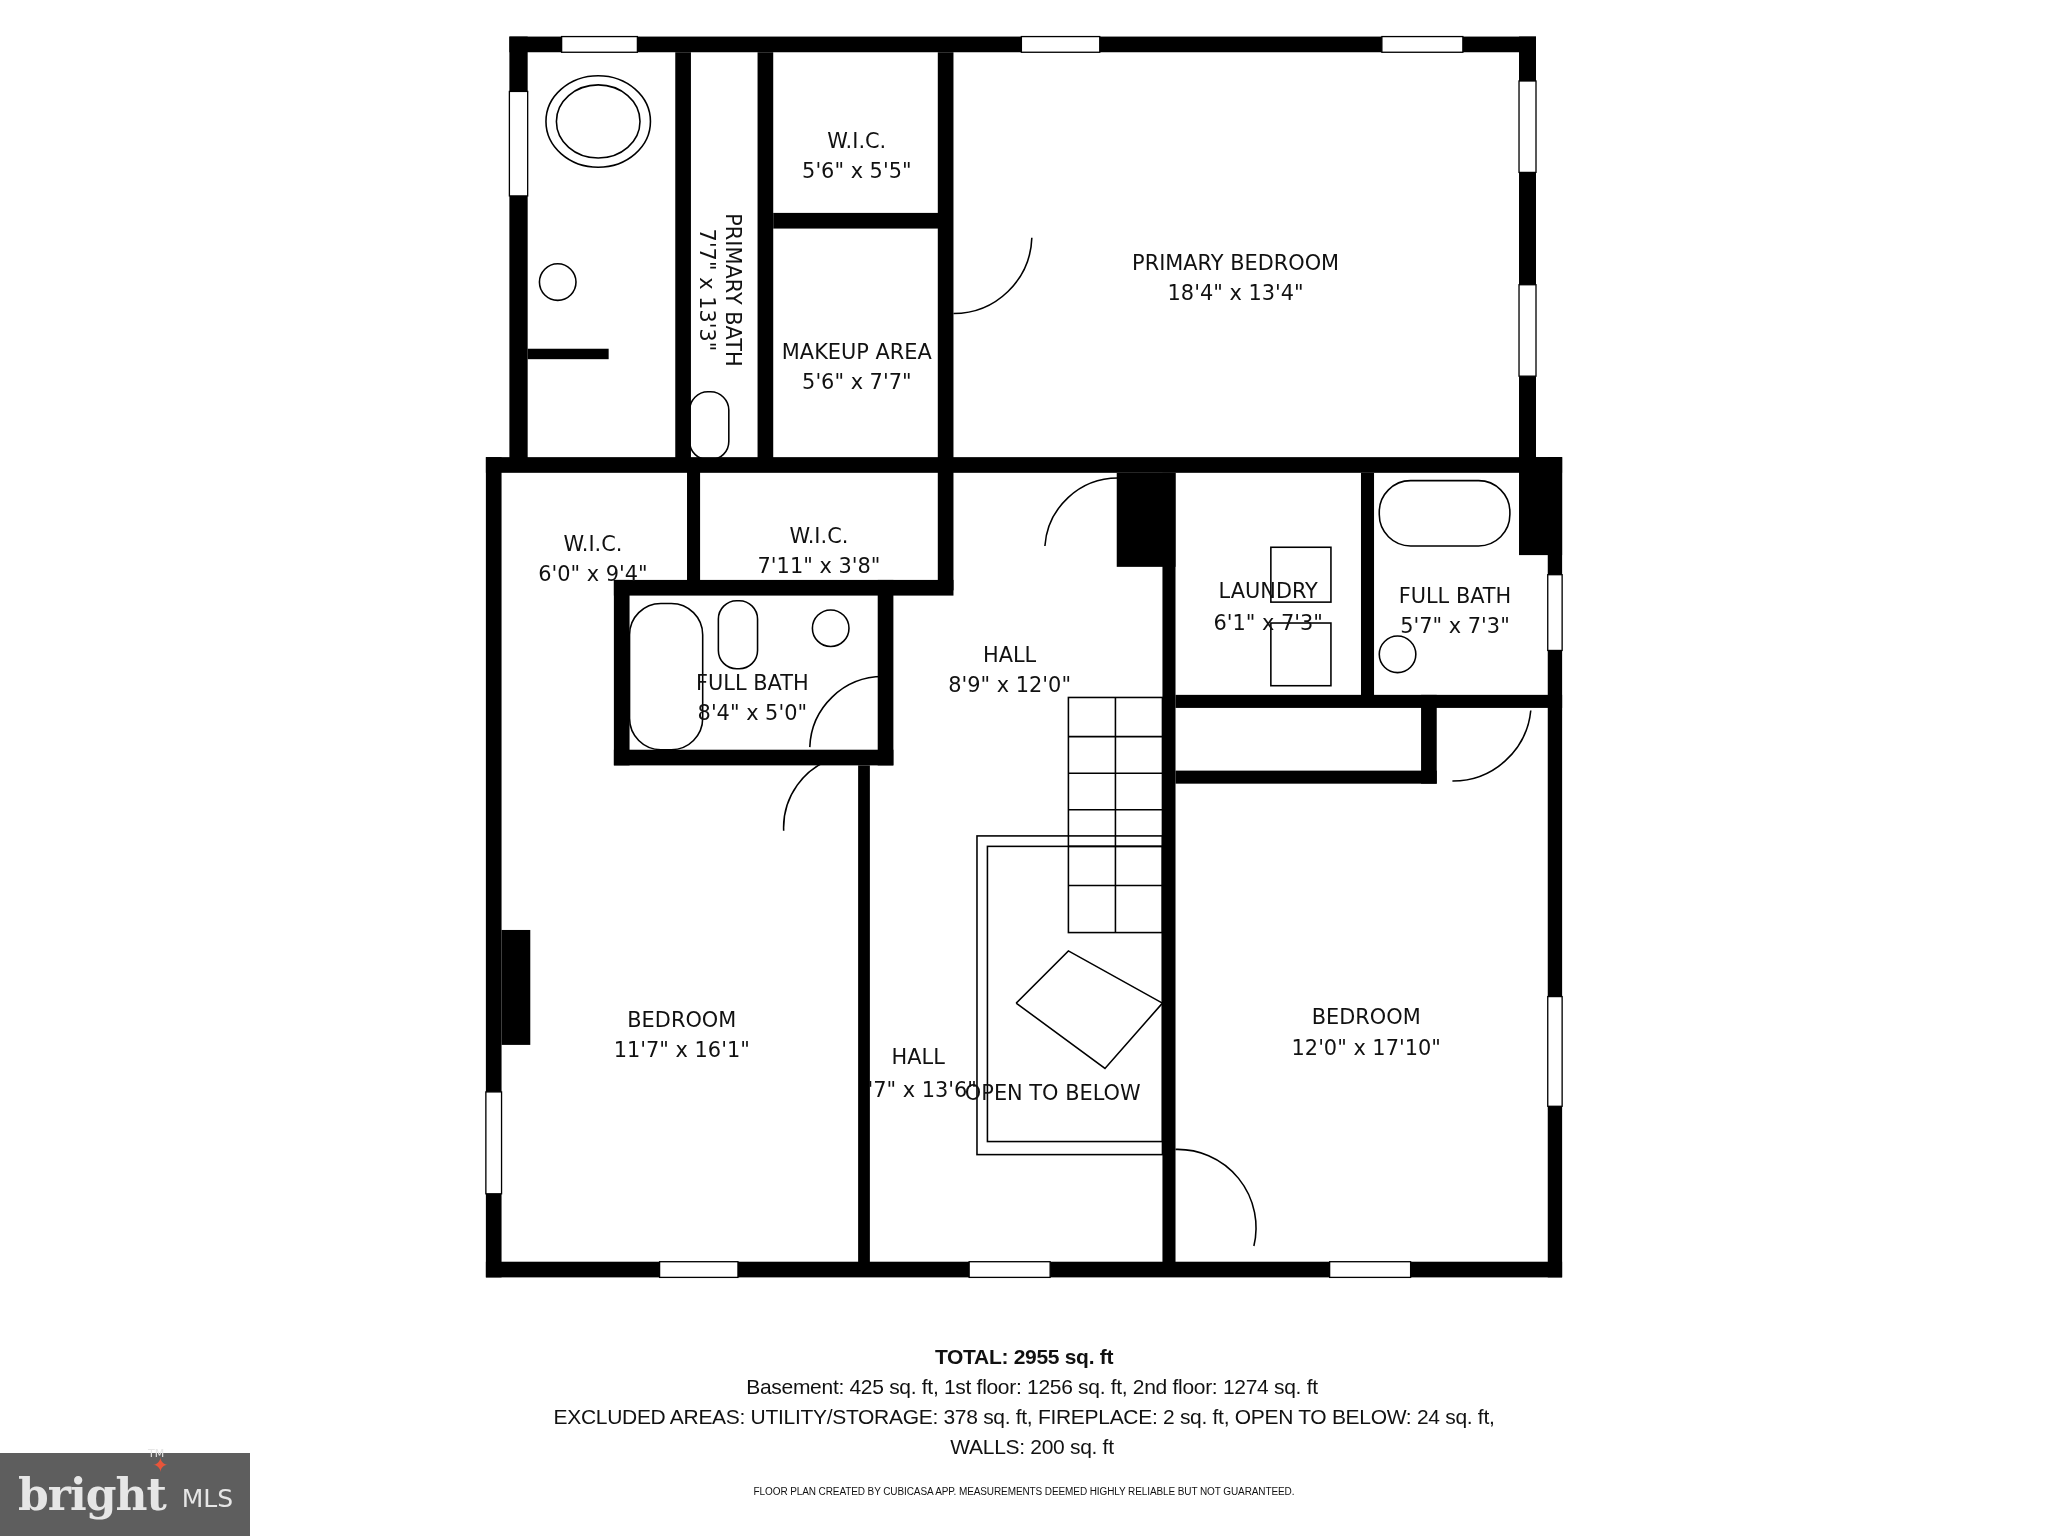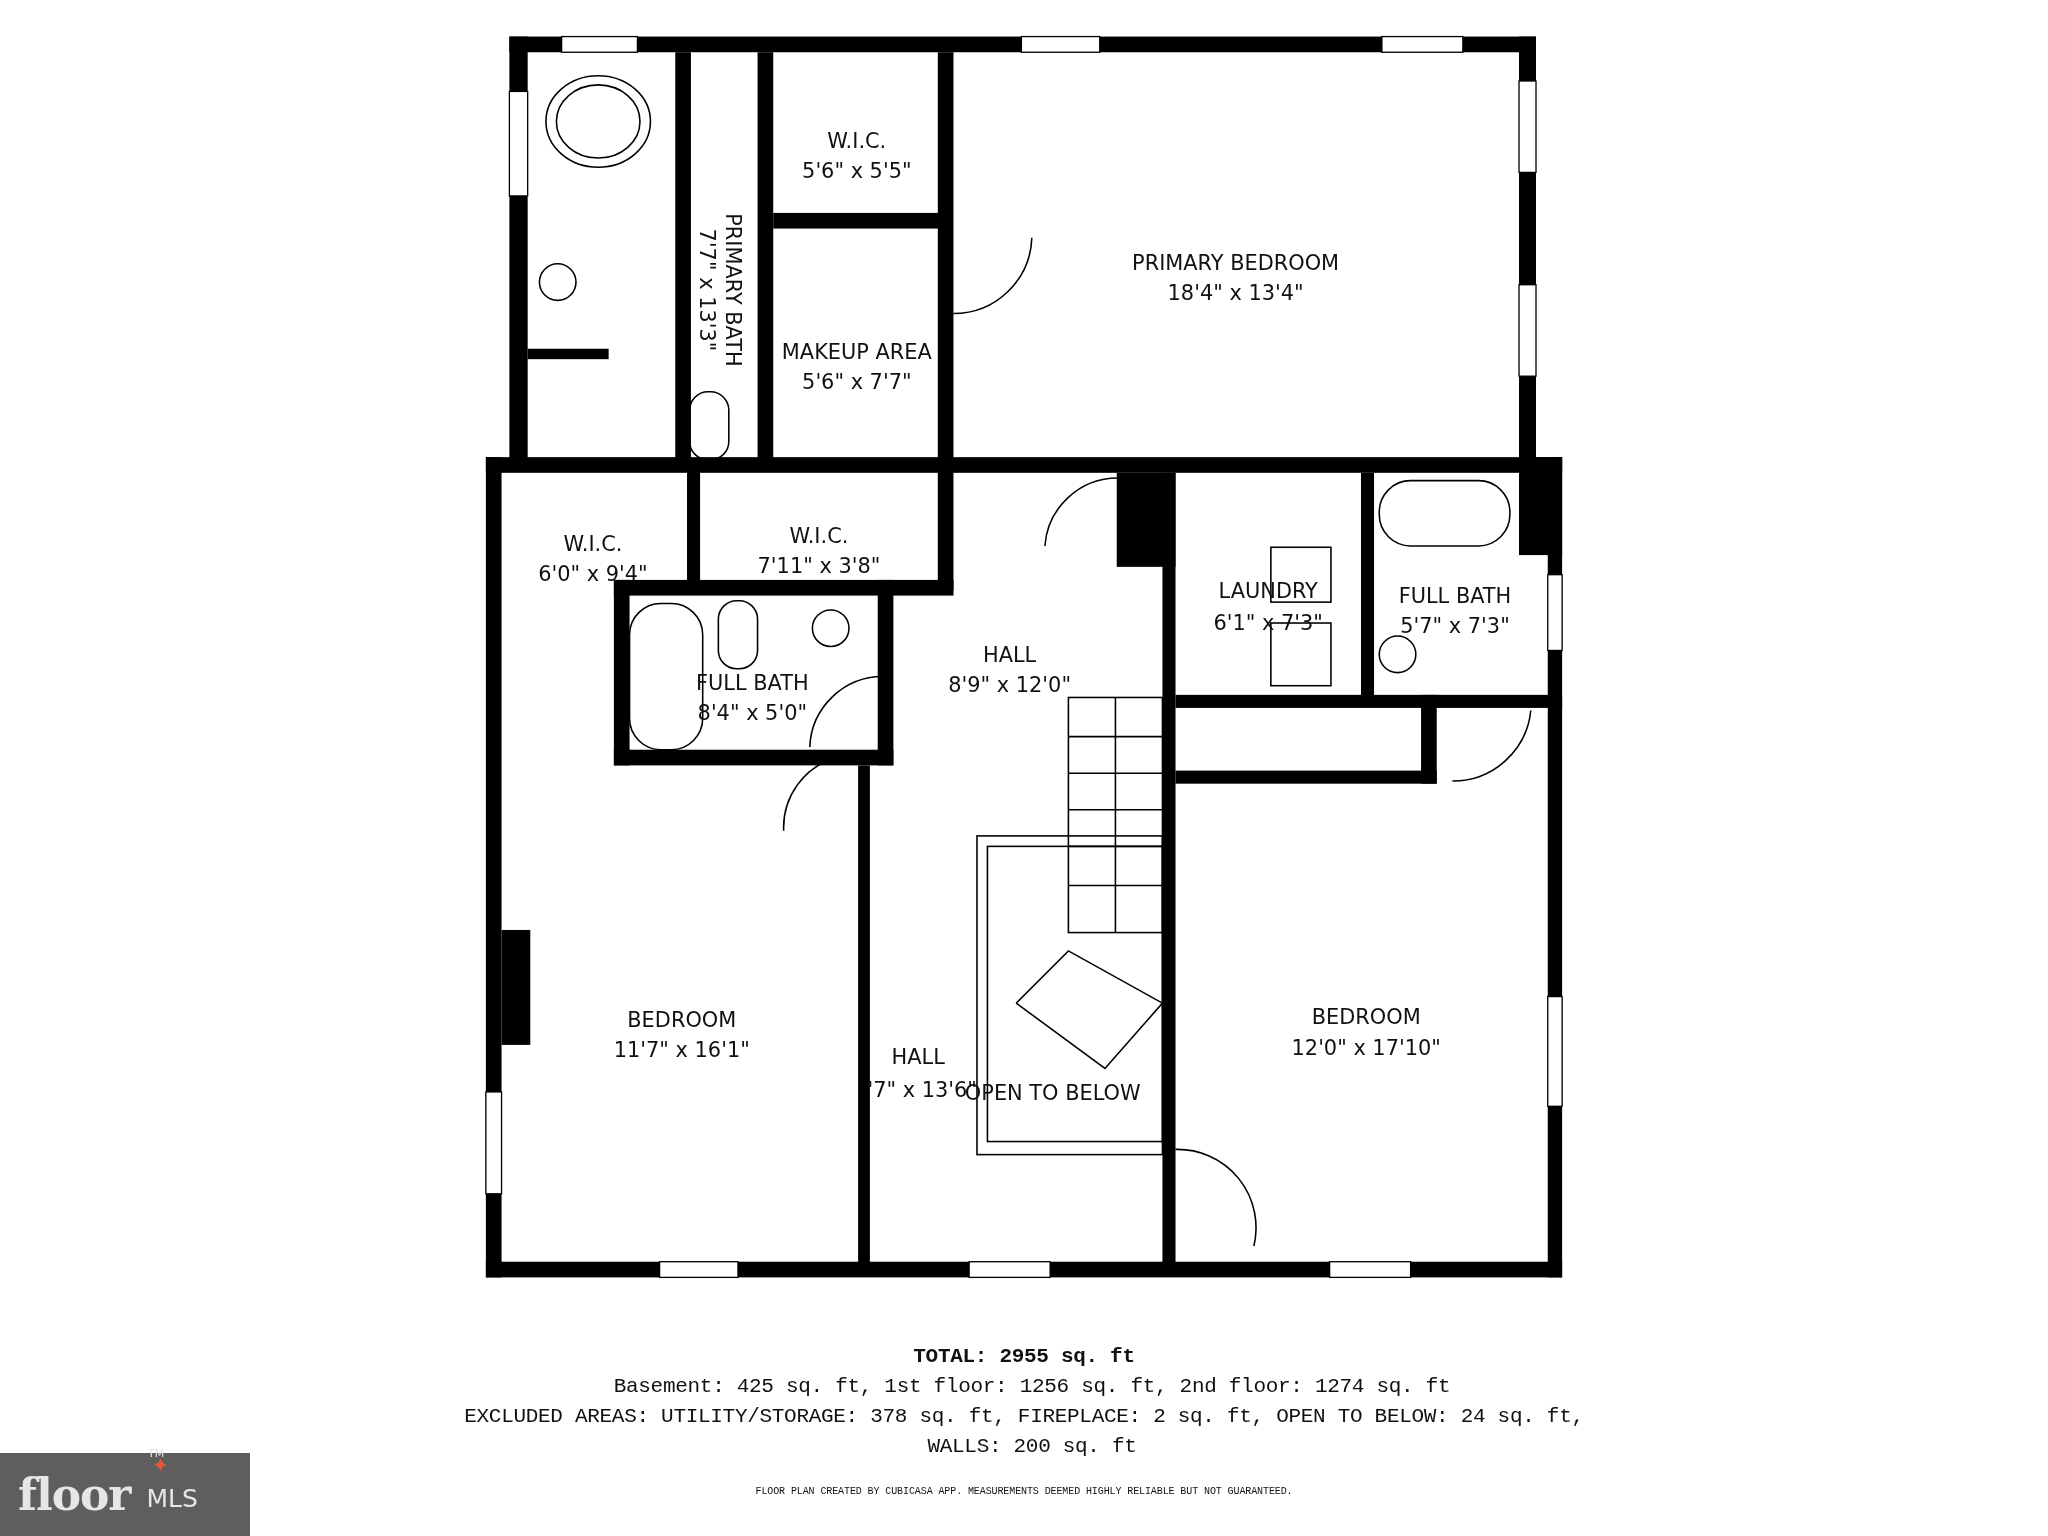--- a/index.html
+++ b/index.html
@@ -1,21 +1,21 @@
 <!DOCTYPE html>
 <html><head>
 <meta charset="utf-8">
 <style>
   html, body { margin:0; padding:0; background:#ffffff; }
   body { width:2048px; height:1536px; position:relative; overflow:hidden;
          font-family:"DejaVu Sans", "Liberation Sans", sans-serif; color:#111; }
   #plan { position:absolute; left:0; top:0; width:2048px; height:1536px; }
   .room-label { font-family:"DejaVu Sans", sans-serif; font-size:16px; fill:#111; text-anchor:middle; }
   .footer { position:absolute; left:0; width:2048px; text-align:center;
-            font-family:Liberation Mono, monospace; color:#111; }
+            font-family:Liberation Sans, sans-serif; color:#111; }
   #total { top:1345px; font-size:21px; font-weight:bold; letter-spacing:-0.3px; }
   #breakdown { top:1375px; font-size:21px; letter-spacing:-0.3px;padding-left:8px; }
   #excluded1 { top:1405px; font-size:21px; letter-spacing:-0.3px; }
   #excluded2 { top:1435px; font-size:21px; letter-spacing:-0.3px;margin-left:8px; }
   #disclaimer { top:1486px; font-size:10px; letter-spacing:-0.1px; }
   #logo { position:absolute; left:0; top:1453px; width:250px; height:83px; background:#5e5e5e;
           display:flex; align-items:center; padding-left:18px; box-sizing:border-box; }
   #logo .bright { font-family:"DejaVu Serif", serif; font-size:44px; color:#e6e6e6; font-weight:bold; letter-spacing:-1px; position:relative; }
   #logo .star { position:absolute; left:152px; top:0px; color:#e8553a; font-size:20px; }
   #logo .tm { position:absolute; left:148px; top:-6px; color:#e6e6e6; font-size:11px; font-family:"DejaVu Sans", sans-serif; }
@@ -147,17 +147,17 @@
   </g>
 </svg>
 
 <div class="footer" id="total">TOTAL: 2955 sq. ft</div>
 <div class="footer" id="breakdown">Basement: 425 sq. ft, 1st floor: 1256 sq. ft, 2nd floor: 1274 sq. ft</div>
 <div class="footer" id="excluded1">EXCLUDED AREAS: UTILITY/STORAGE: 378 sq. ft, FIREPLACE: 2 sq. ft, OPEN TO BELOW: 24 sq. ft,</div>
 <div class="footer" id="excluded2">WALLS: 200 sq. ft</div>
 <div class="footer" id="disclaimer">FLOOR PLAN CREATED BY CUBICASA APP. MEASUREMENTS DEEMED HIGHLY RELIABLE BUT NOT GUARANTEED.</div>
 
 <div id="logo">
-  <span class="bright">floor</span>
+  <span class="bright">bright</span>
   <span class="star">✦</span>
   <span class="tm">TM</span>
   <span class="mls">MLS</span>
 </div>
 
 </body></html>

